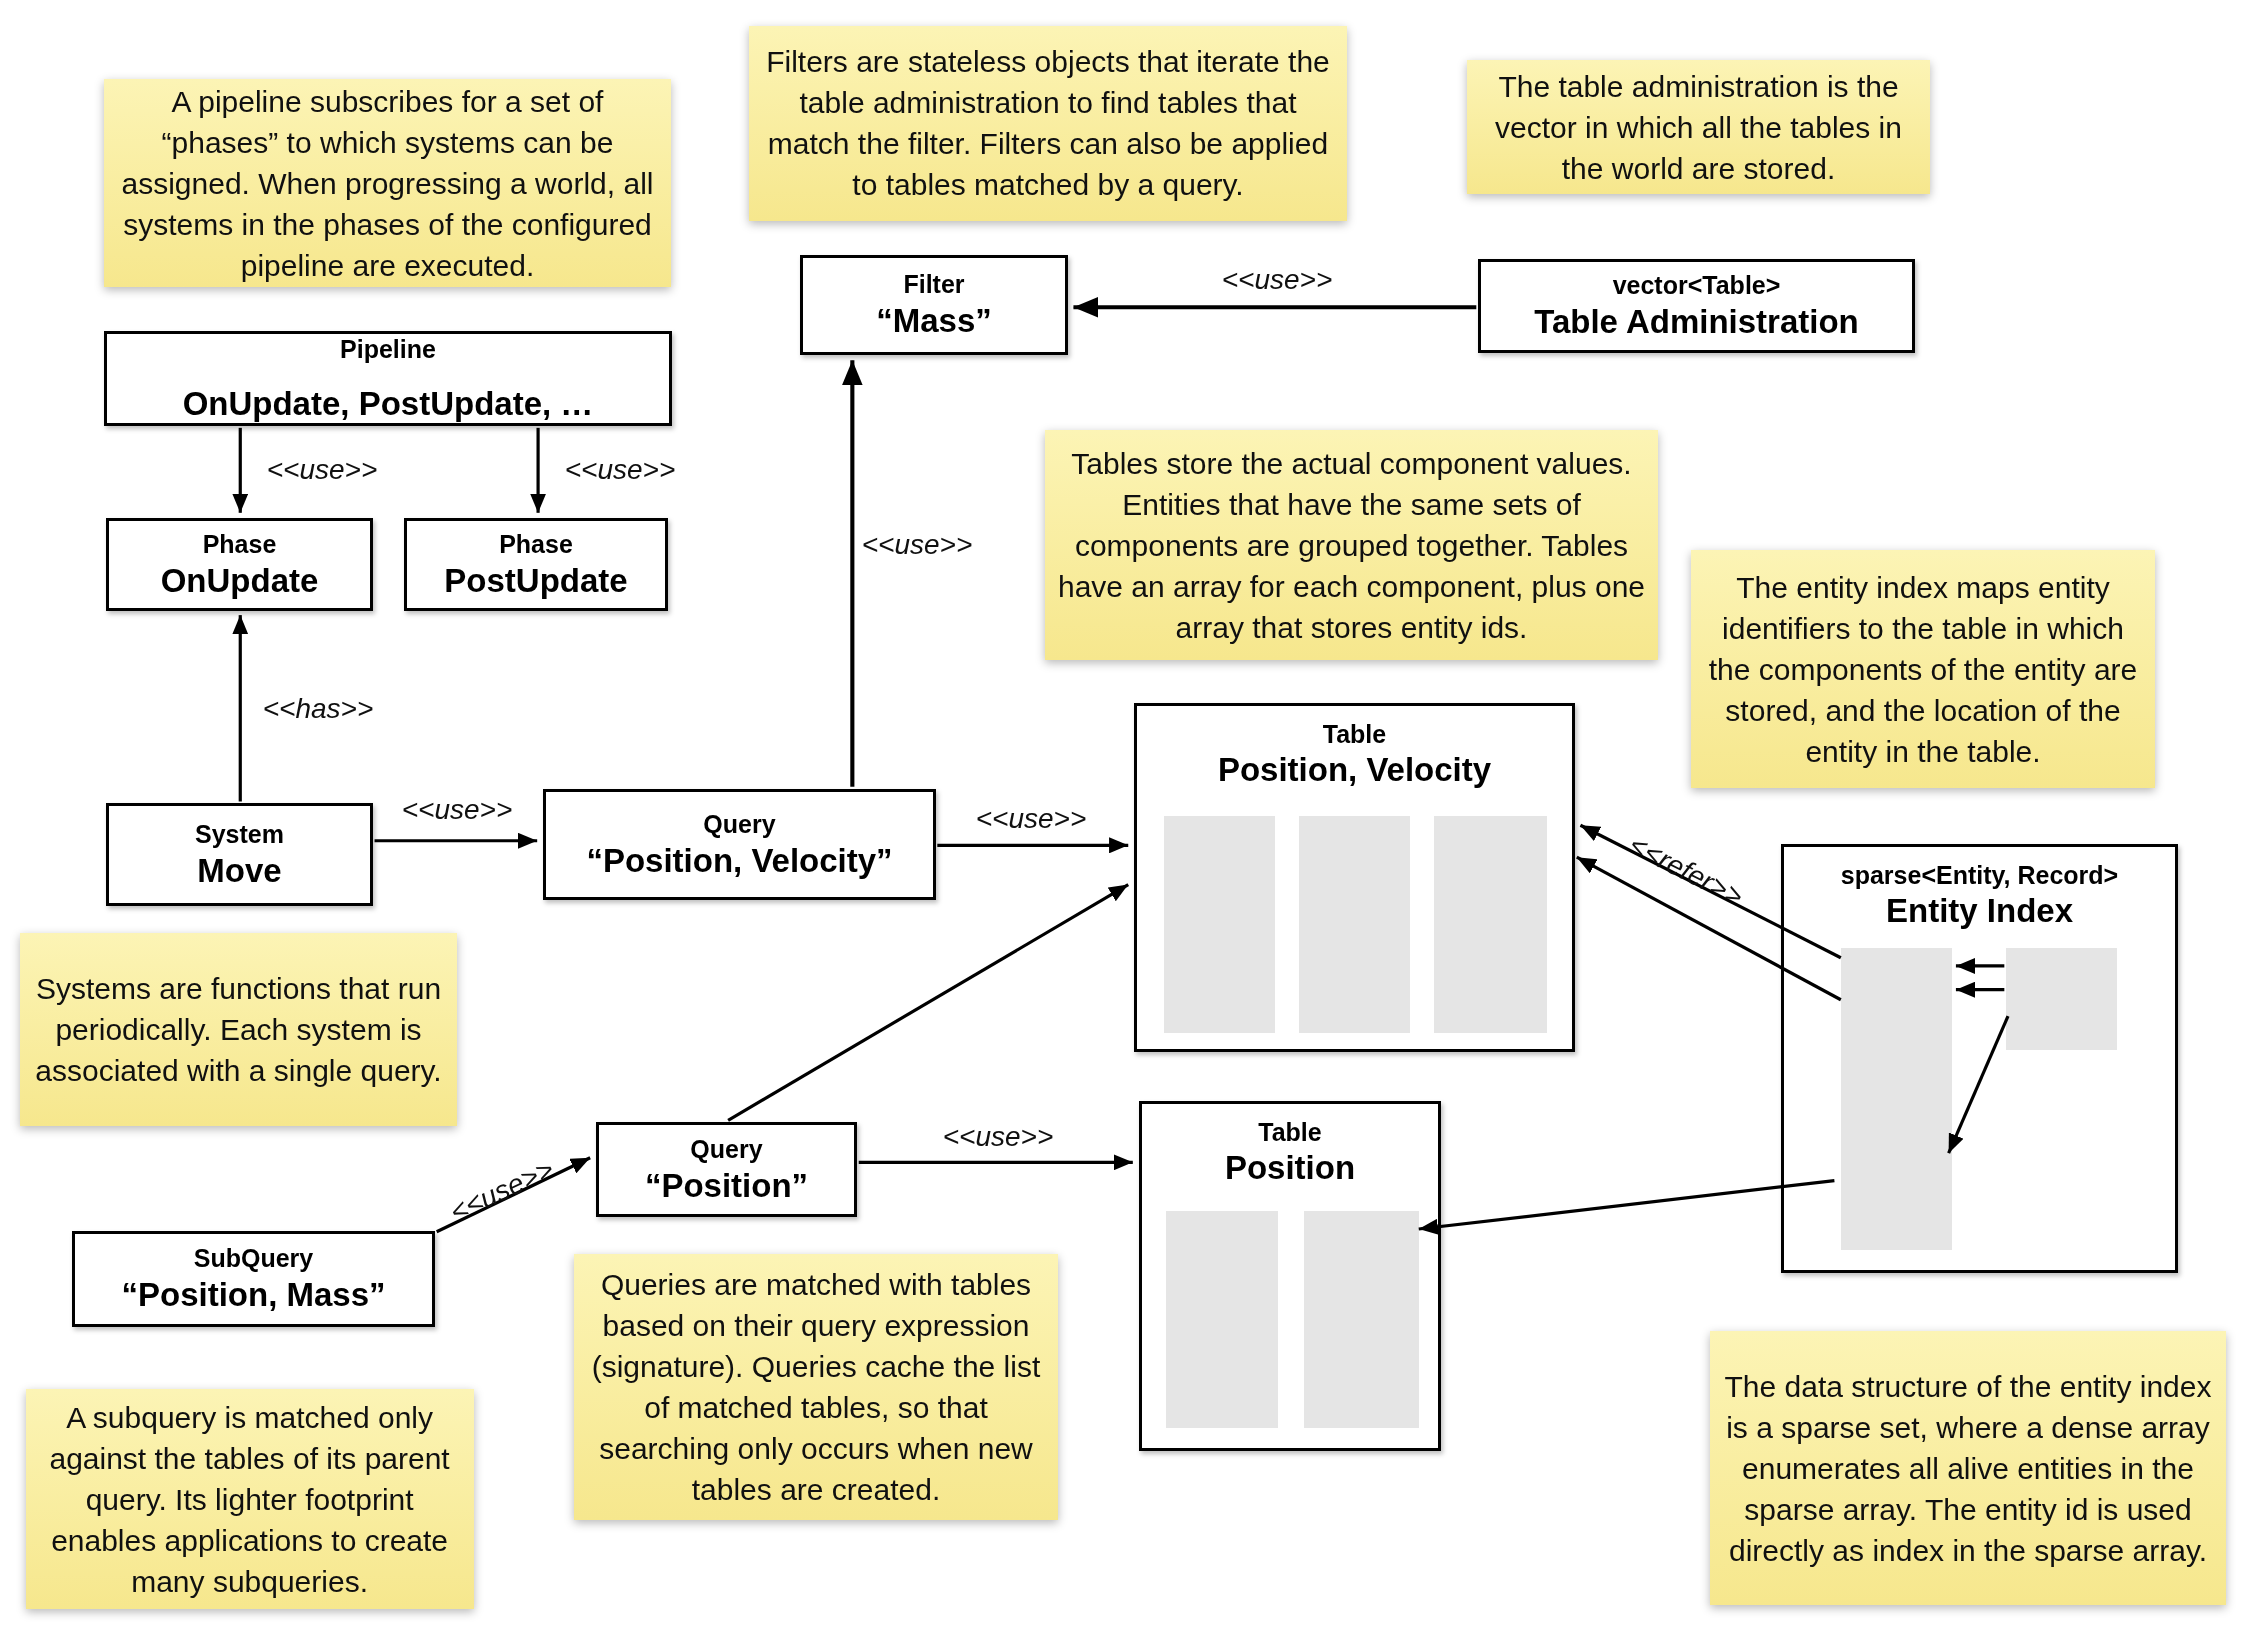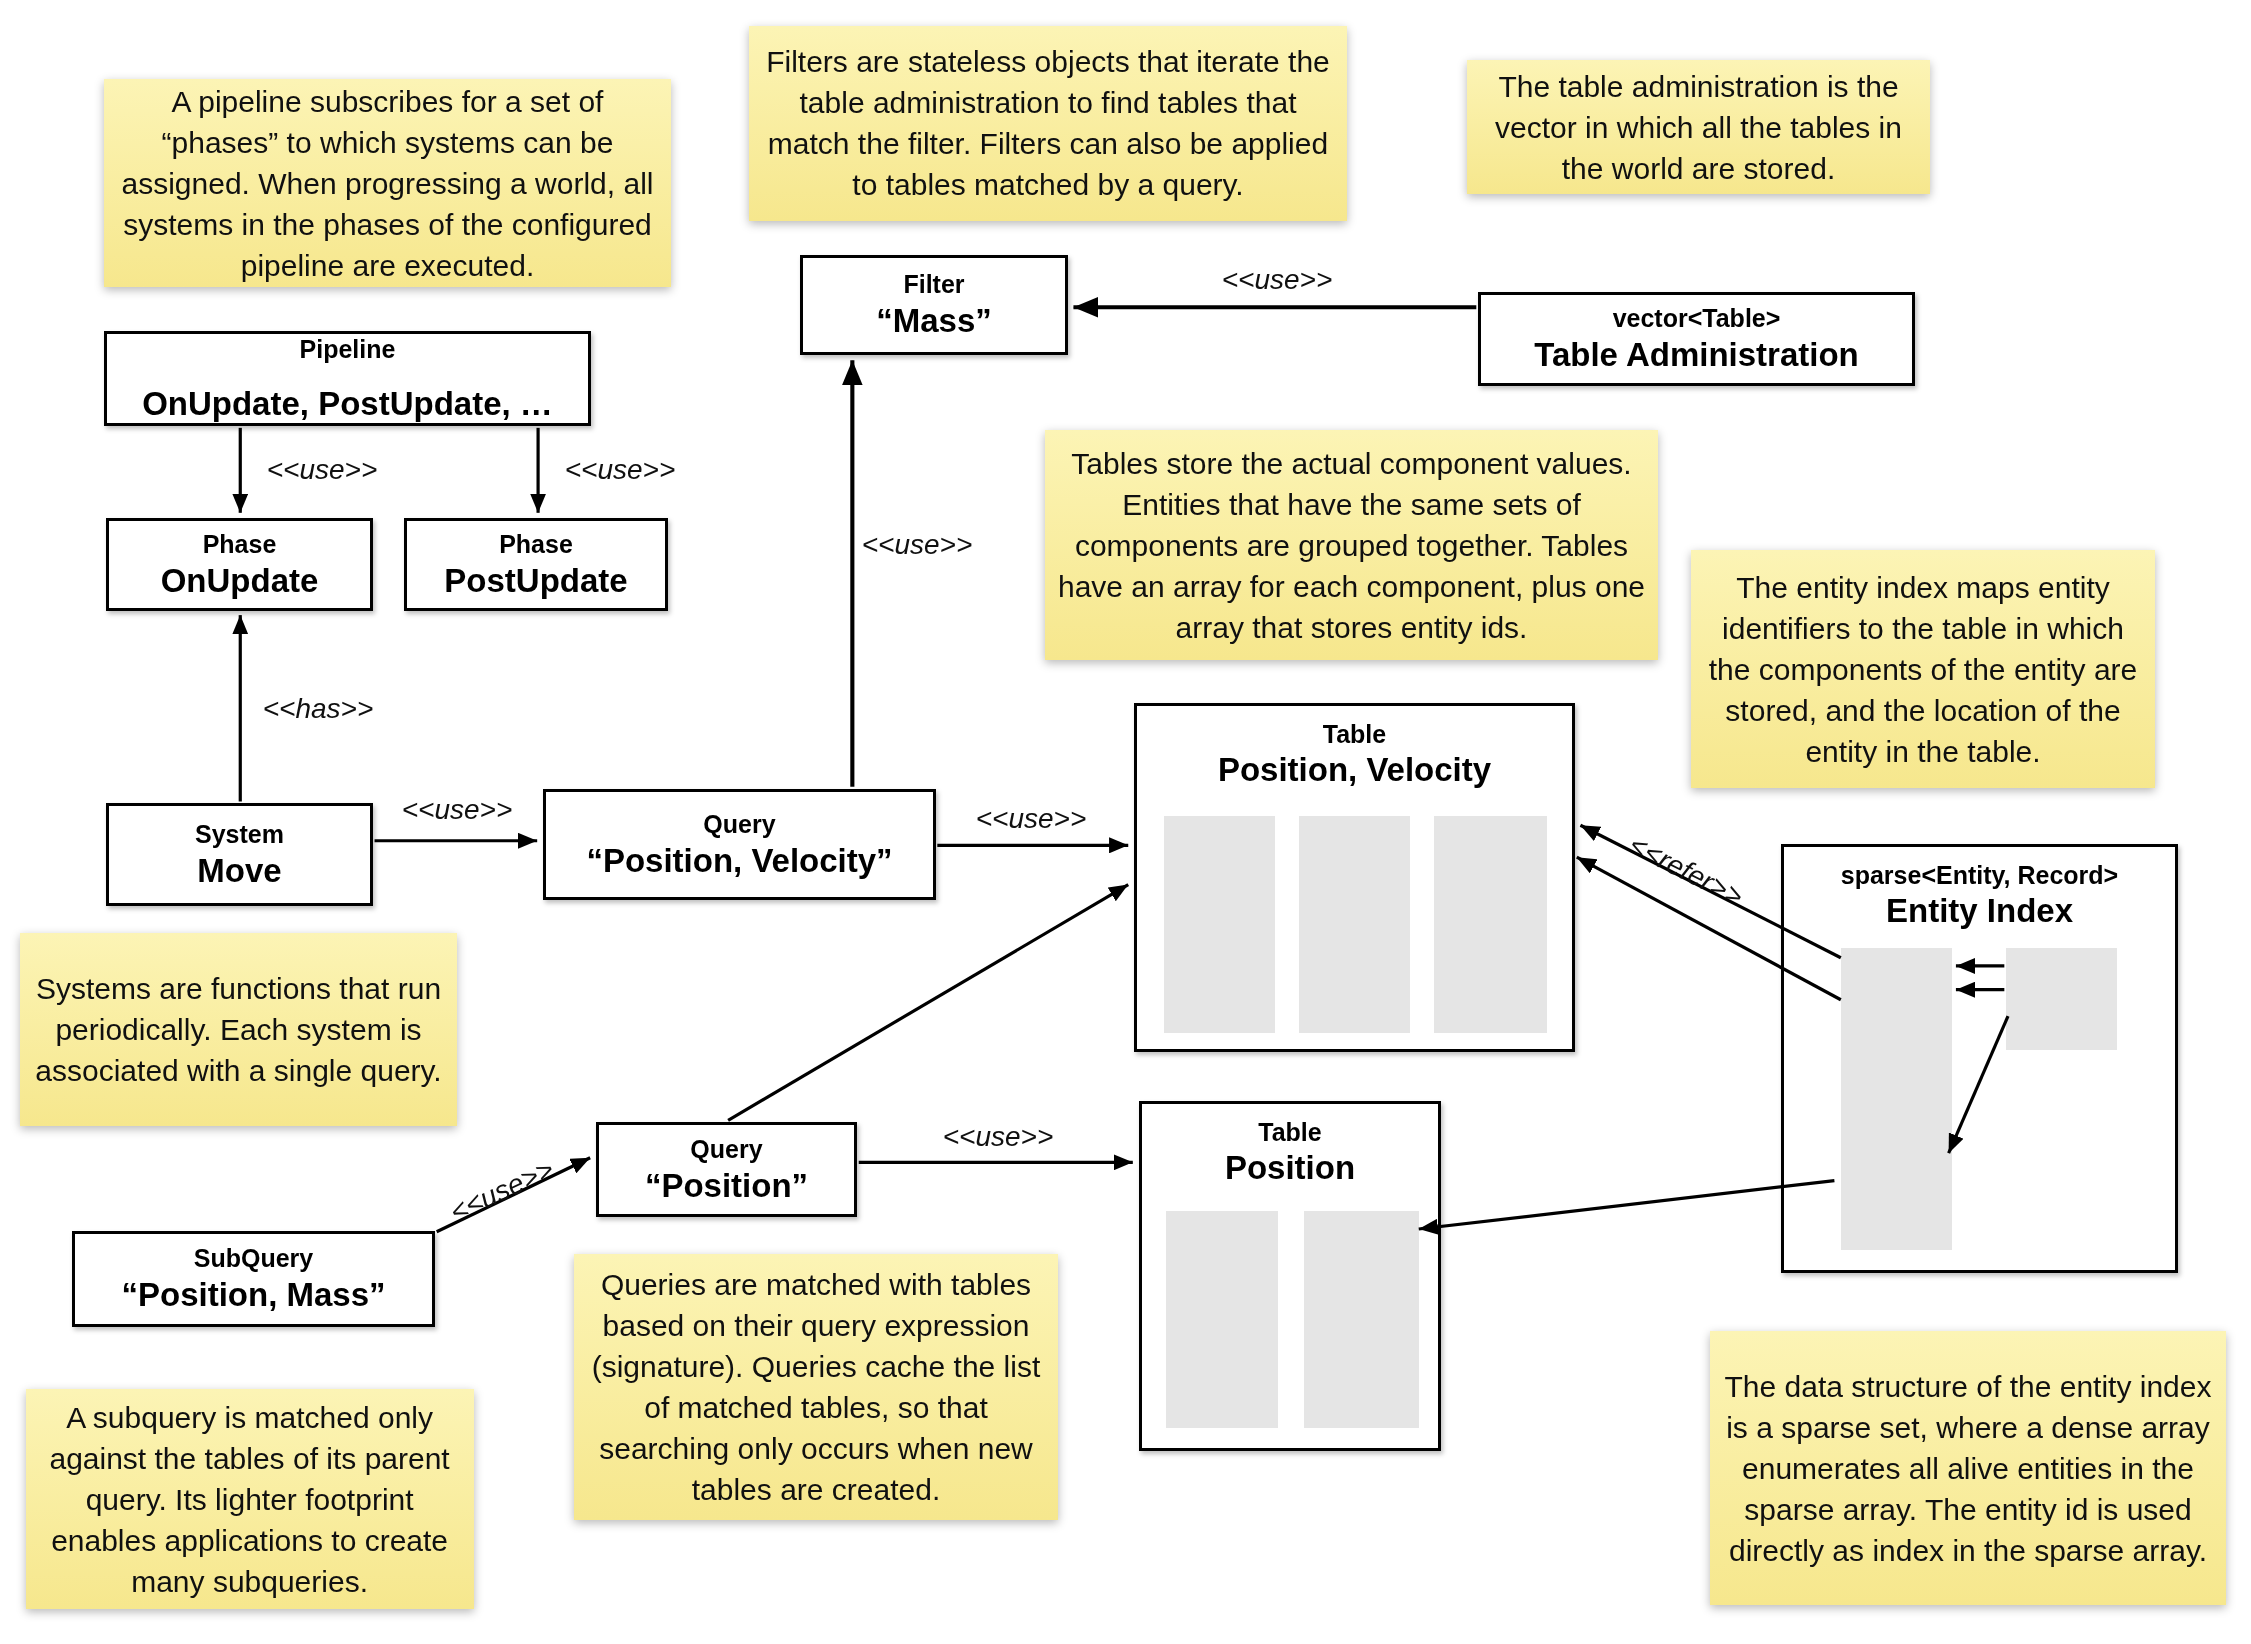--- a/index.html
+++ b/index.html
@@ -61,21 +61,21 @@
   <div class="note" style="left:104px;top:79px;width:567px;height:208px;">A pipeline subscribes for a set of “phases” to which systems can be assigned. When progressing a world, all systems in the phases of the configured pipeline are executed.</div>
   <div class="note" style="left:749px;top:25.6px;width:598px;height:195px;">Filters are stateless objects that iterate the table administration to find tables that match the filter. Filters can also be applied to tables matched by a query.</div>
   <div class="note" style="left:1467px;top:60px;width:463px;height:134px;">The table administration is the vector in which all the tables in the world are stored.</div>
   <div class="note" style="left:1045px;top:430px;width:613px;height:230px;">Tables store the actual component values. Entities that have the same sets of components are grouped together. Tables have an array for each component, plus one array that stores entity ids.</div>
   <div class="note" style="left:1691px;top:550px;width:464px;height:238px;">The entity index maps entity identifiers to the table in which the components of the entity are stored, and the location of the entity in the table.</div>
   <div class="note" style="left:20px;top:933px;width:437px;height:193px;">Systems are functions that run periodically. Each system is associated with a single query.</div>
   <div class="note" style="left:574px;top:1254px;width:484px;height:266px;">Queries are matched with tables based on their query expression (signature). Queries cache the list of matched tables, so that searching only occurs when new tables are created.</div>
   <div class="note" style="left:25.6px;top:1389px;width:448px;height:220px;">A subquery is matched only against the tables of its parent query. Its lighter footprint enables applications to create many subqueries.</div>
   <div class="note" style="left:1710px;top:1331px;width:516px;height:274px;">The data structure of the entity index is a sparse set, where a dense array enumerates all alive entities in the sparse array. The entity id is used directly as index in the sparse array.</div>
 
-  <div class="box" style="left:104px;top:331px;width:487px;height:95px;gap:25px;">
+  <div class="box" style="left:104px;top:331px;width:568px;height:95px;gap:25px;">
     <div class="stereo">Pipeline</div>
     <div class="bname">OnUpdate, PostUpdate, …</div>
   </div>
 
   <div class="box" style="left:106px;top:518px;width:267px;height:93px;">
     <div class="stereo">Phase</div>
     <div class="bname">OnUpdate</div>
   </div>
 
   <div class="box" style="left:404px;top:518px;width:264px;height:93px;">
@@ -91,21 +91,21 @@
   <div class="box" style="left:543px;top:789px;width:393px;height:111px;">
     <div class="stereo">Query</div>
     <div class="bname">“Position, Velocity”</div>
   </div>
 
   <div class="box" style="left:800px;top:255px;width:268px;height:100px;">
     <div class="stereo">Filter</div>
     <div class="bname">“Mass”</div>
   </div>
 
-  <div class="box" style="left:1478px;top:259px;width:437px;height:94px;margin-top:33px;">
+  <div class="box" style="left:1478px;top:259px;width:437px;height:94px;">
     <div class="stereo">vector&lt;Table&gt;</div>
     <div class="bname">Table Administration</div>
   </div>
 
   <div class="box tablebox" style="left:1134px;top:703px;width:441px;height:349px;">
     <div class="stereo">Table</div>
     <div class="bname">Position, Velocity</div>
     <div class="slot" style="left:26.5px;top:110px;width:111px;height:217px;"></div>
     <div class="slot" style="left:162px;top:110px;width:111px;height:217px;"></div>
     <div class="slot" style="left:297px;top:110px;width:113px;height:217px;"></div>

